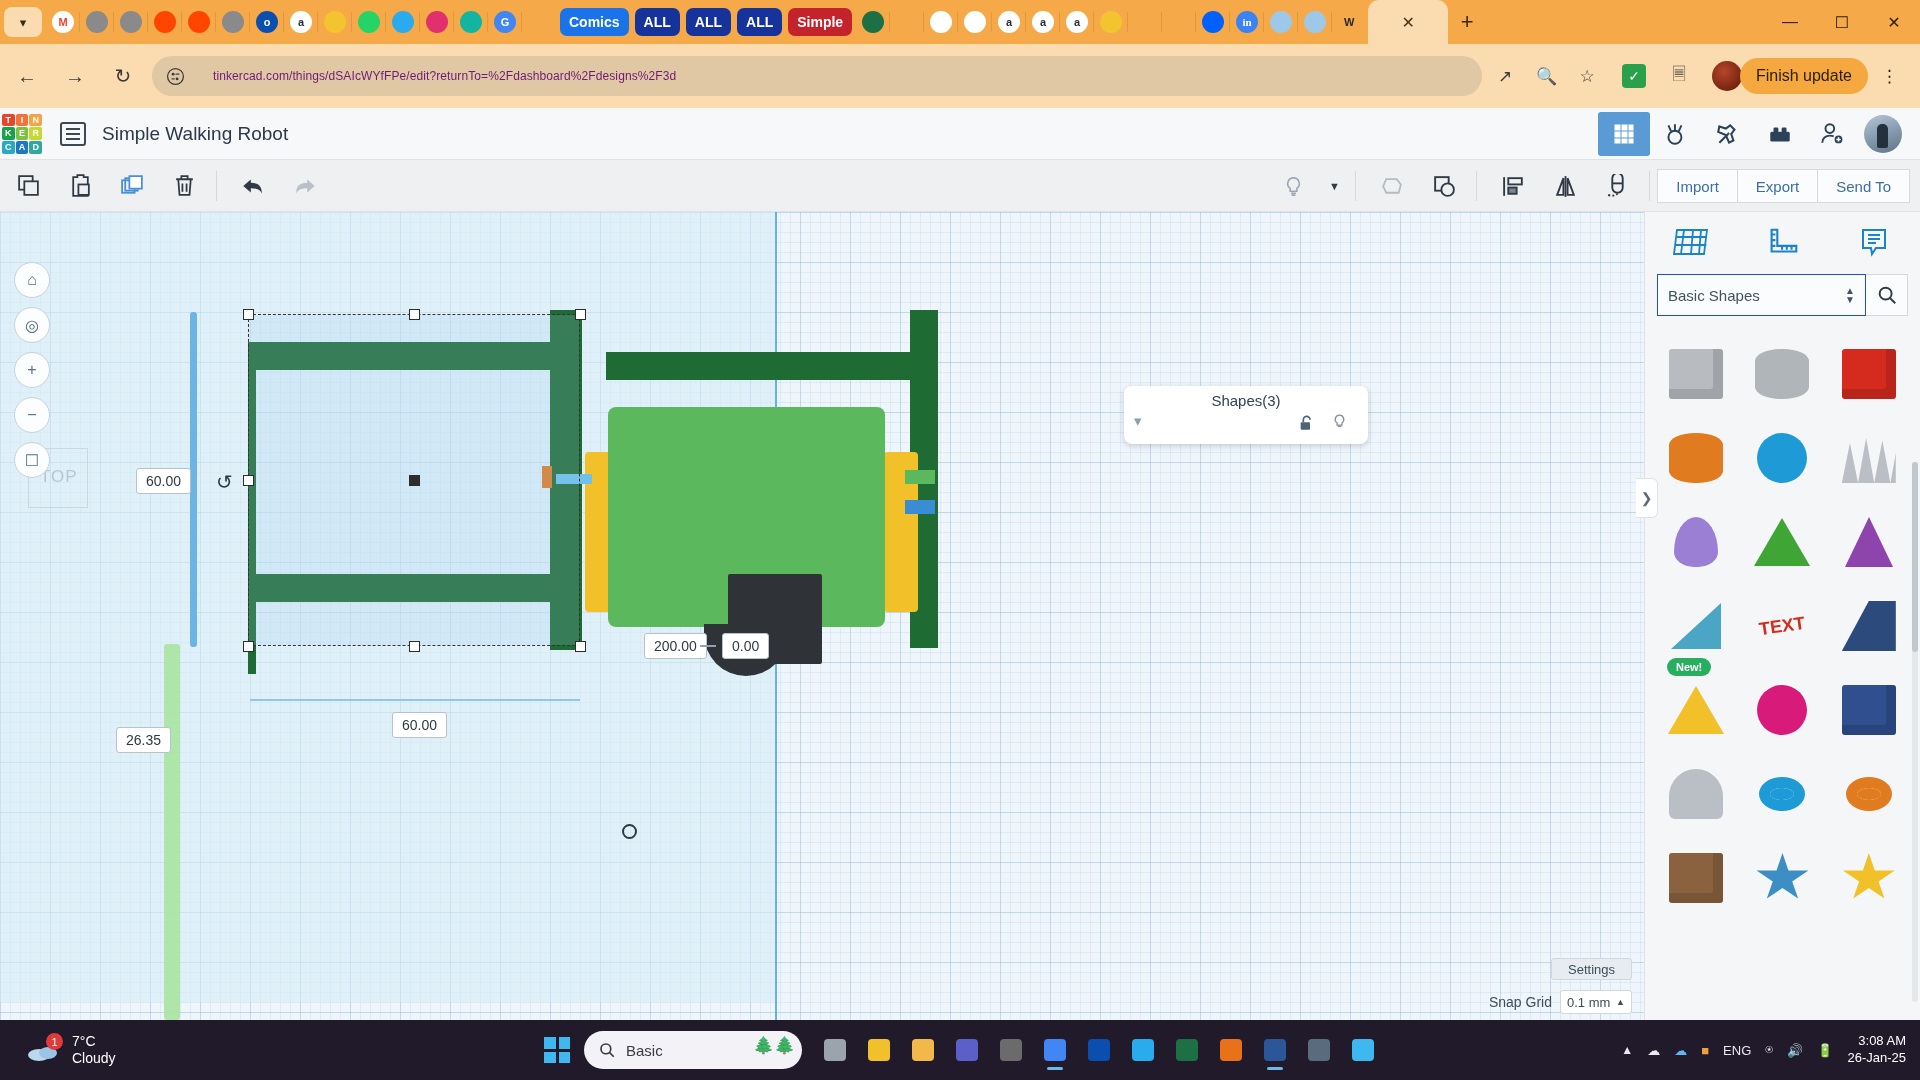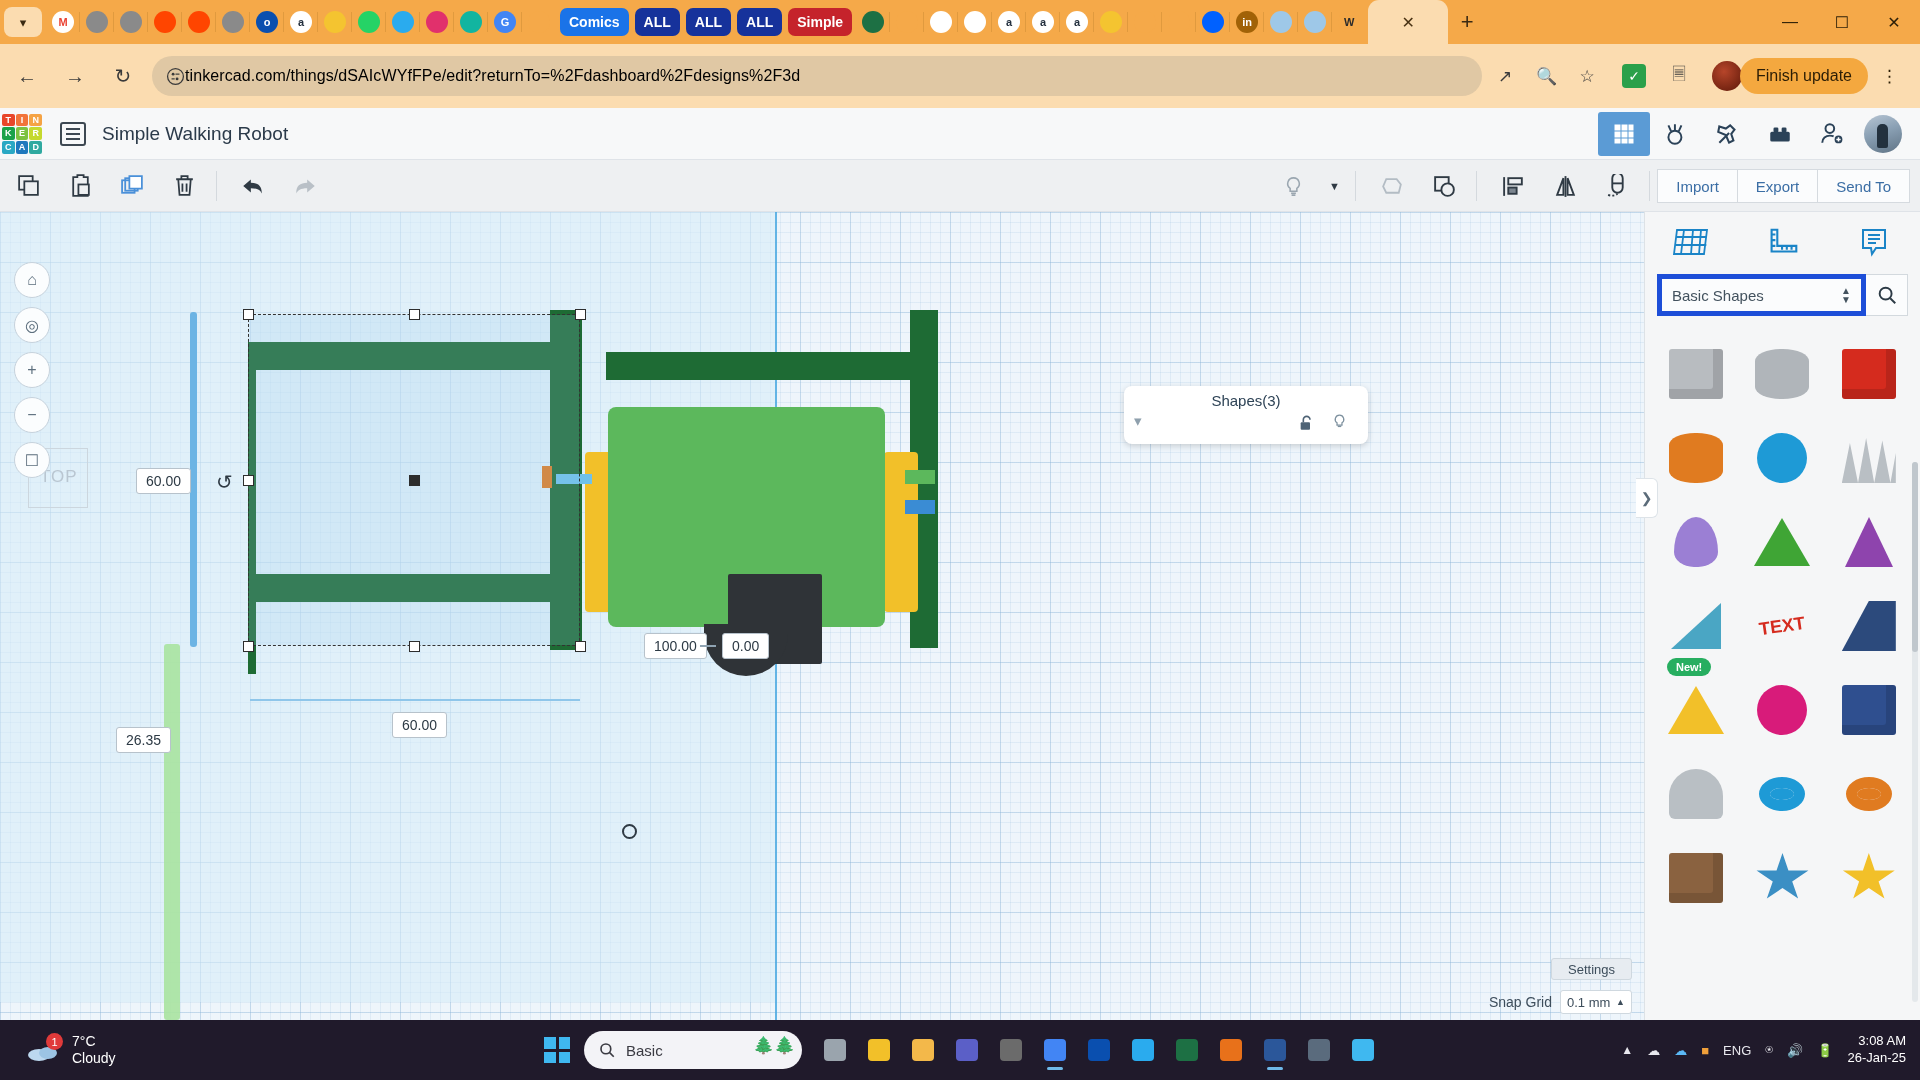--- a/index.html
+++ b/index.html
@@ -46,21 +46,21 @@
         color:#2e2008; font-size:16px; }
 
   .omnibar { position:absolute; left:0; top:44px; width:1920px; height:64px; background:#fbdcb0; }
   .nav-btn { position:absolute; top:50%; transform:translateY(-50%);
              width:34px; height:34px; display:flex; align-items:center;
              justify-content:center; font-size:20px; color:#3a3a3a; }
   .urlbox {
     position:absolute; left:152px; top:12px; width:1330px; height:40px;
     background:#e0c8a4; border-radius:20px; display:flex; align-items:center; padding:0 14px;
   }
-  .url-text { font-size:16px; color:#000000; margin-left:0; letter-spacing:0.1px; }
+  .url-text { font-size:12px; color:#701a75; margin-left:28px; letter-spacing:0.1px; }
   .omni-icon { position:absolute; top:50%; transform:translateY(-50%);
                width:30px; height:30px; display:flex; align-items:center;
                justify-content:center; font-size:17px; color:#3a3a3a; }
   .finish-btn {
     position:absolute; right:52px; top:14px; height:36px; padding:0 16px;
     background:#f4a83f; border-radius:18px; display:flex; align-items:center;
     color:#2b1d05; font-size:16px; white-space:nowrap;
   }
   .kebab { position:absolute; right:22px; top:50%; transform:translateY(-50%);
            color:#2b1d05; font-size:17px; letter-spacing:0; }
@@ -172,21 +172,21 @@
                background:#fff; border:1px solid #dde3e8; border-left:none;
                border-radius:0 6px 6px 0; display:flex; align-items:center;
                justify-content:center; color:#5b6b79; font-size:14px; z-index:6; }
 
   
   .library { position:absolute; left:1644px; top:212px; width:276px; height:808px;
              background:#f5f6f7; border-left:1px solid #dde2e6; }
   .lib-icons { display:flex; height:62px; align-items:center; }
   .lib-ic { flex:1; display:flex; align-items:center; justify-content:center; color:#1a84c7; }
   .lib-search-row { display:flex; padding:0 12px; gap:0; height:42px; }
-  .lib-select { flex:1; background:#fbfcfd; border:5px solid #1d4ed8; display:flex;
+  .lib-select { flex:1; background:#fbfcfd; border:1px solid #1d4ed8; display:flex;
                 align-items:center; justify-content:space-between; padding:0 10px;
                 font-size:15px; color:#43525e; }
   .lib-search { width:42px; border:1px solid #d3d9de; border-left:none; background:#fbfcfd;
                 display:flex; align-items:center; justify-content:center; color:#2c3a45; }
   .lib-grid { display:grid; grid-template-columns:repeat(3,1fr); gap:0; padding:16px 8px 0 8px; }
   .lib-cell { height:84px; display:flex; align-items:center; justify-content:center; position:relative; }
   .newbadge { position:absolute; left:14px; bottom:-8px; background:#27ae60; color:#fff;
               font-size:11px; font-weight:bold; border-radius:9px; padding:3px 9px; }
   .scroll-track { position:absolute; right:2px; top:250px; width:6px; height:540px;
                   background:#e4e8eb; border-radius:3px; }
@@ -311,21 +311,21 @@
           <div class="pin-tab">
             <div class="favicon fav-circ" style="background: rgb(245, 169, 73); color: rgb(255, 0, 0);"></div>
           </div>
           <div class="pin-tab">
             <div class="favicon fav-circ" style="background: rgb(245, 169, 73); color: rgb(255, 0, 0);"></div>
           </div>
           <div class="pin-tab">
             <div class="favicon fav-circ" style="background: rgb(0, 97, 255); color: rgb(255, 255, 255);"></div>
           </div>
           <div class="pin-tab">
-            <div class="favicon fav-circ" style="background: #a16207; color: rgb(255, 255, 255);">in</div>
+            <div class="favicon fav-circ" style="background: #3b82f6; color: rgb(255, 255, 255); font-family: Liberation Serif, serif;">in</div>
           </div>
           <div class="pin-tab">
             <div class="favicon fav-circ" style="background: rgb(158, 200, 232); color: rgb(255, 255, 255);"></div>
           </div>
           <div class="pin-tab">
             <div class="favicon fav-circ" style="background: rgb(158, 200, 232); color: rgb(255, 255, 255);"></div>
           </div>
           <div class="pin-tab">
             <div class="favicon fav-circ" style="background: rgb(245, 169, 73); color: rgb(43, 43, 43);">W</div>
           </div>
@@ -583,21 +583,21 @@
 
     <div class="dim-arrow-v" style="left:190px; top:100px; height:335px;"></div>
     <div class="dim-box" style="left:136px; top:256px;">60.00</div>
 
     <div class="dim-line-h" style="left:250px; top:487px; width:330px;"></div>
     <div class="dim-box" style="left:392px; top:500px;">60.00</div>
 
     <div class="green-bar" style="left:164px; top:432px; width:16px; height:376px;"></div>
     <div class="dim-box" style="left:116px; top:515px;">26.35</div>
 
-    <div class="dim-box" style="left:644px; top:421px;">100.00</div>
+    <div class="dim-box" style="left:644px; top:421px;">200.00</div>
     <div style="position:absolute;left:700px;top:433px;width:16px;height:2px;background:#8fa3b2"></div>
     <div class="dim-box" style="left:722px; top:421px;">0.00</div>
 
     <div style="position:absolute;left:622px;top:612px;width:15px;height:15px;border:2px solid #2f3a44;border-radius:50%"></div>
 
     <div class="shapes-panel">
       <div class="sp-title">Shapes(3)</div>
       <div class="sp-chev">▾</div>
       <div class="sp-lock">
         <svg width="16" height="18" viewBox="0 0 24 24" fill="#4e6375">

